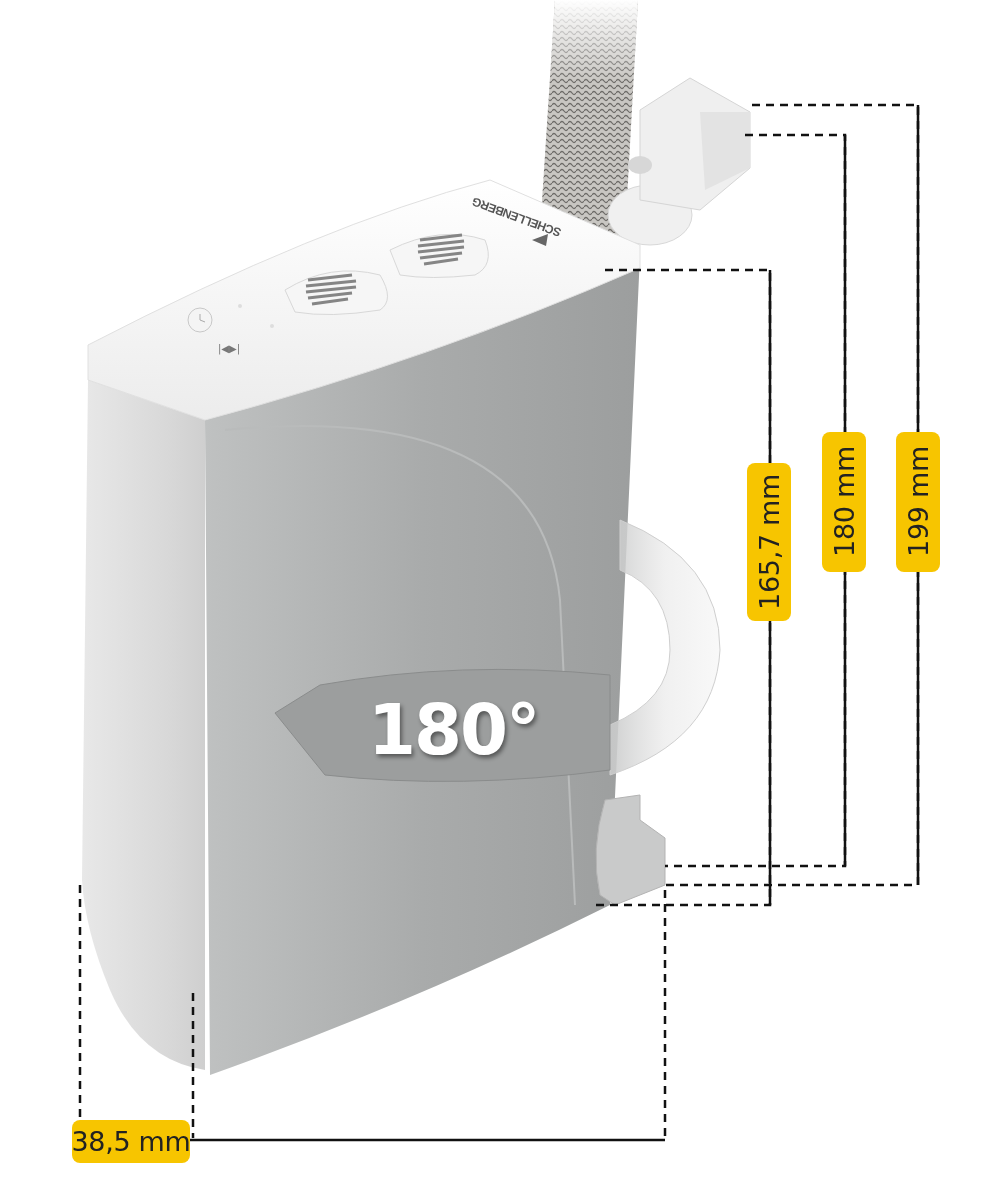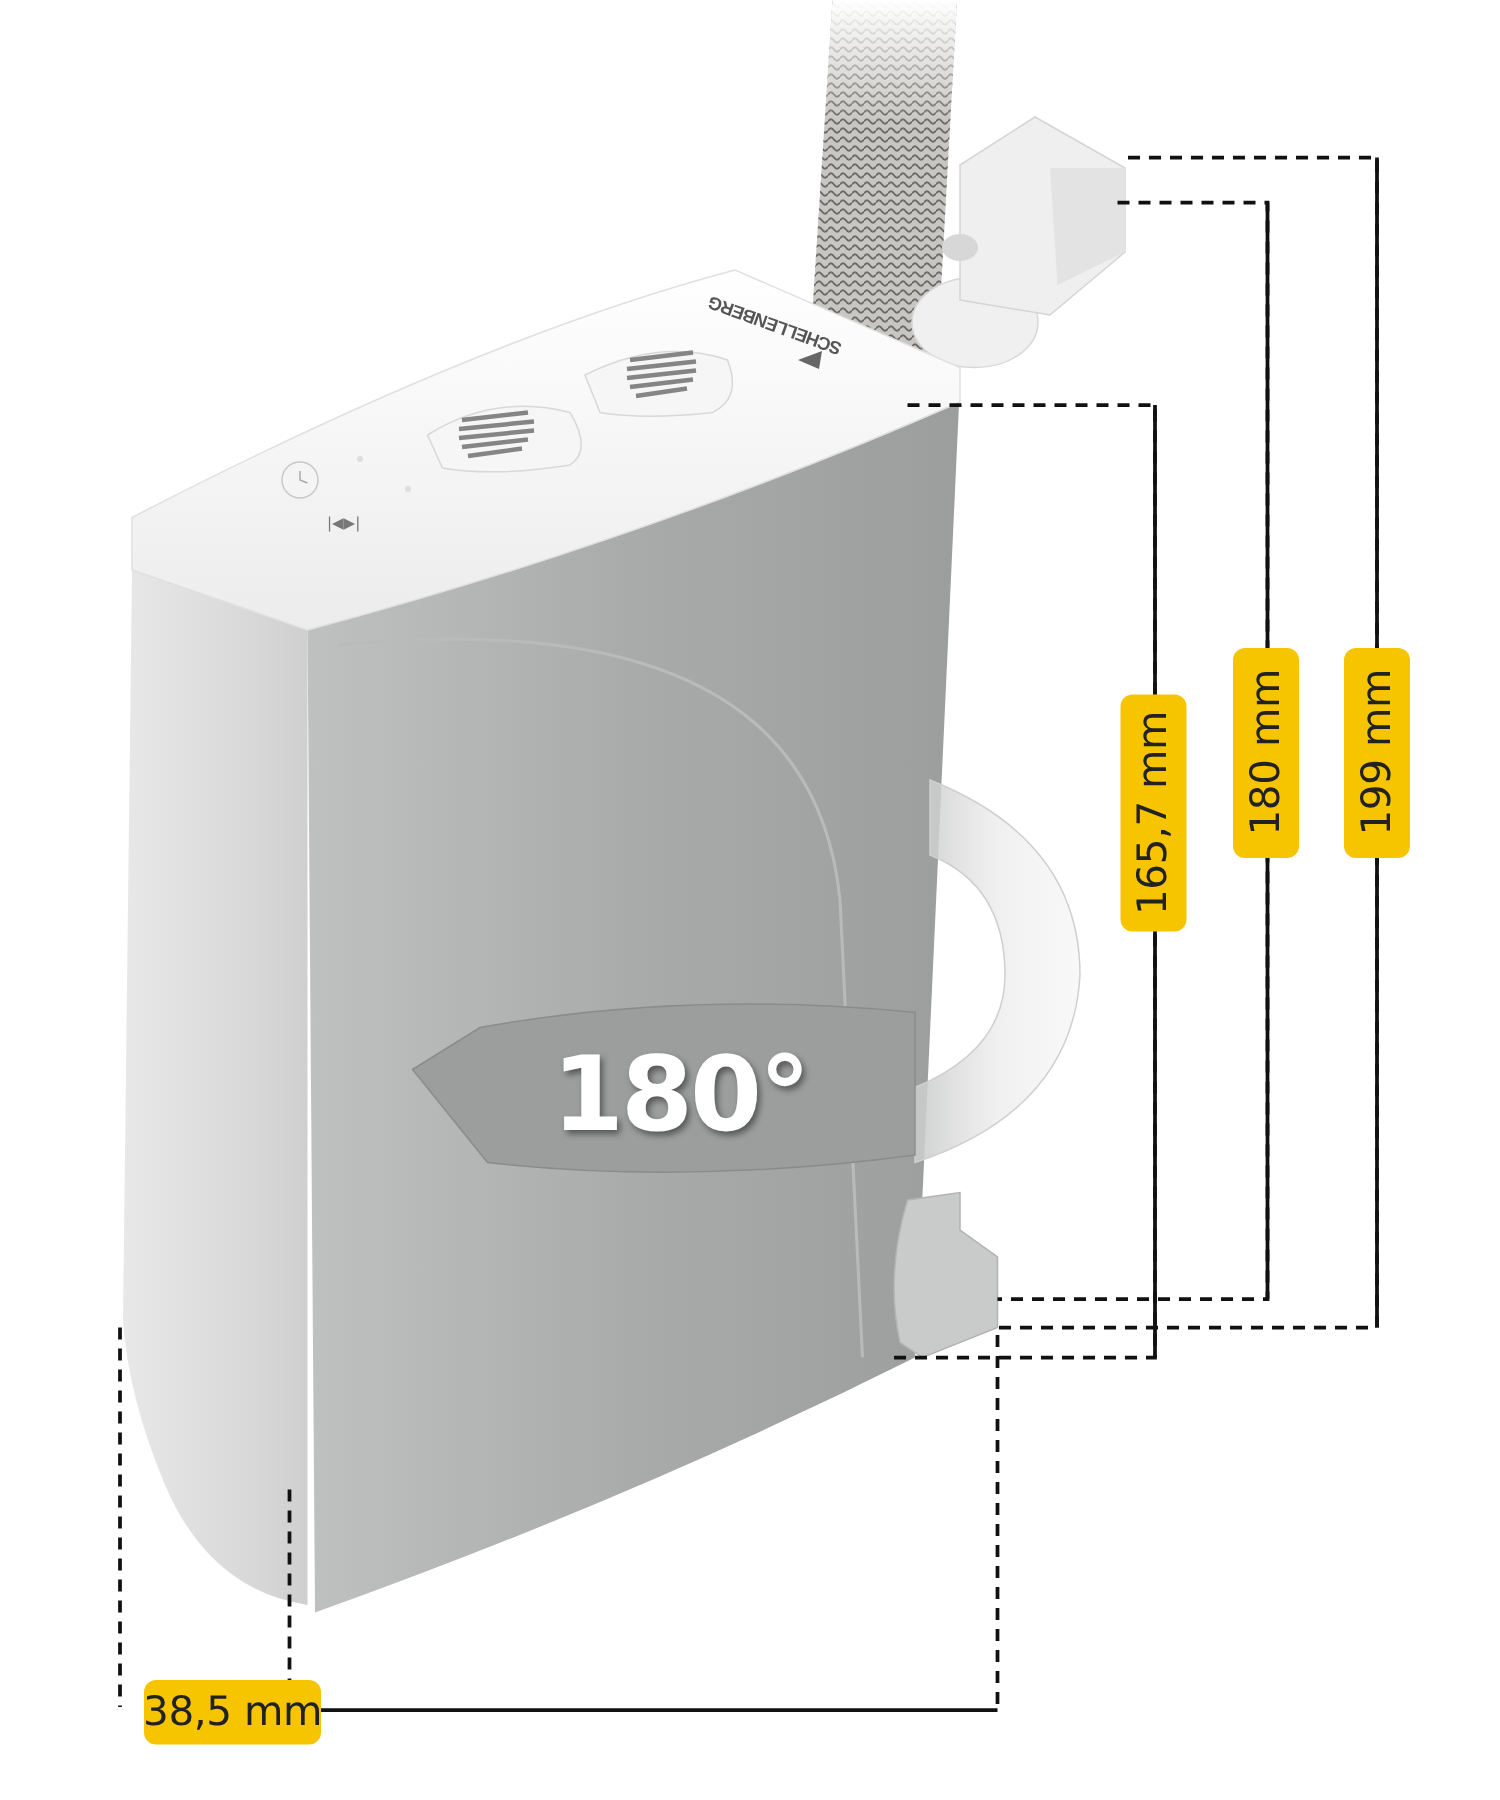--- a/index.html
+++ b/index.html
@@ -140,14 +140,14 @@
     </g>
   </svg>
 
   <div class="brand">SCHELLENBERG</div>
 
   <div class="angle-text">180°</div>
 
   <div class="label vert" style="left:747px; top:463px; width:44px; height:158px;">165,7 mm</div>
   <div class="label vert" style="left:822px; top:432px; width:44px; height:140px;">180 mm</div>
   <div class="label vert" style="left:896px; top:432px; width:44px; height:140px;">199 mm</div>
-  <div class="label" style="left:72px; top:1120px; width:118px; height:43px;margin-left:24px;">38,5 mm</div>
+  <div class="label" style="left:72px; top:1120px; width:118px; height:43px;">38,5 mm</div>
 </div>
 
 </body></html>

